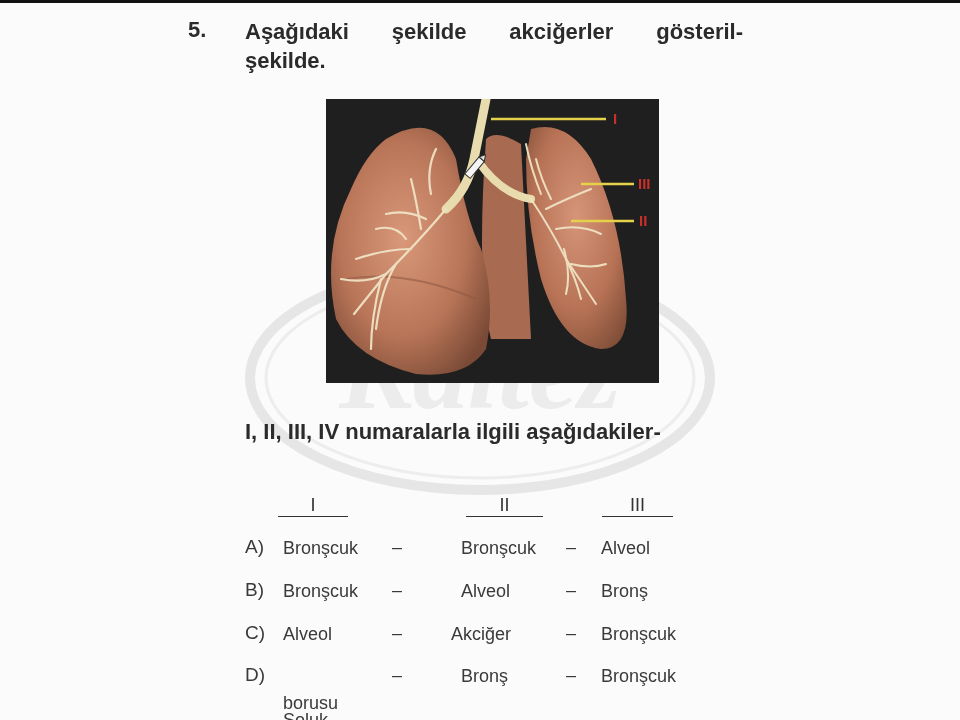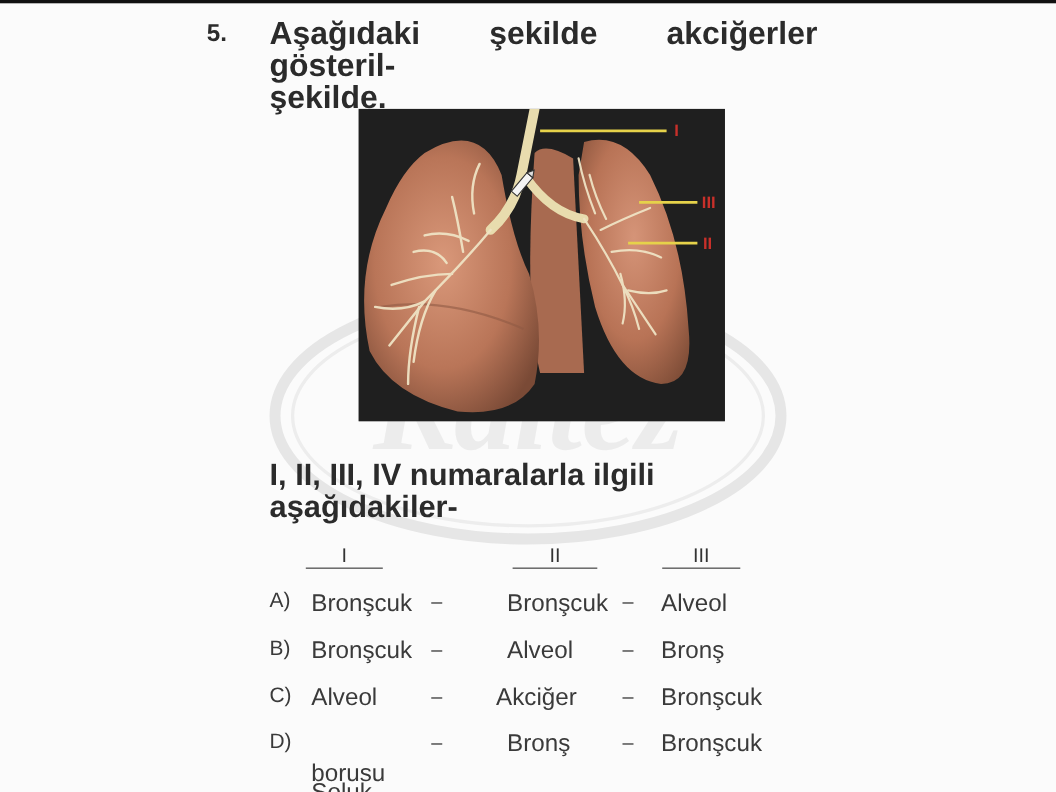--- a/index.html
+++ b/index.html
@@ -4,30 +4,30 @@
 <style>
   html, body { margin: 0; padding: 0; }
   body {
     width: 960px; height: 720px; overflow: hidden;
     background: #fbfbfb; position: relative;
     font-family: "Liberation Sans", sans-serif; color: #2a2a2a;
   }
   .top-bar { position: absolute; left: 0; top: 0; width: 960px; height: 3px; background: #111; }
   .watermark { position: absolute; left: 243px; top: 258px; width: 474px; height: 240px; pointer-events: none; }
   .q-num { position: absolute; left: 188px; top: 17px; font-size: 22px; font-weight: bold; color: #2b2b2b; }
-  .q-stem { position: absolute; left: 245px; top: 17px; width: 498px; font-size: 29px; font-weight: bold;
+  .q-stem { position: absolute; left: 245px; top: 17px; width: 498px; font-size: 22px; font-weight: bold;
             line-height: 29px; text-align: justify; text-align-last: left; color: #2b2b2b; }
   .q-stem .l1 { display: block; text-align: justify; text-align-last: justify; }
   .figure { position: absolute; left: 326px; top: 99px; width: 333px; height: 284px; background: #1e1e1e; overflow: hidden; }
   .figure svg { display: block; }
-  .q-ask { position: absolute; left: 245px; top: 417px; width: 510px; font-size: 28px; font-weight: bold;
+  .q-ask { position: absolute; left: 245px; top: 417px; width: 510px; font-size: 22px; font-weight: bold;
            line-height: 29px; color: #2b2b2b; }
   .col-head { position: absolute; top: 494px; font-size: 18px; color: #333; text-align: center;
               border-bottom: 1.5px solid #333; padding-bottom: 0px; line-height: 22px; }
-  .opt { position: absolute; font-size: 22px; color: #3a3a3a; line-height: 22px; }
+  .opt { position: absolute; font-size: 18px; color: #3a3a3a; line-height: 22px; }
   .opt-letter { position: absolute; left: 245px; font-size: 19px; color: #3a3a3a; }
   .dash { position: absolute; font-size: 18px; color: #3a3a3a; }
 </style>
 </head>
 <body>
 
 <div class="top-bar"></div>
 
 <svg class="watermark" viewBox="0 0 474 240">
   <ellipse cx="237" cy="120" rx="230" ry="112" fill="none" stroke="#e6e6e6" stroke-width="10"></ellipse>

